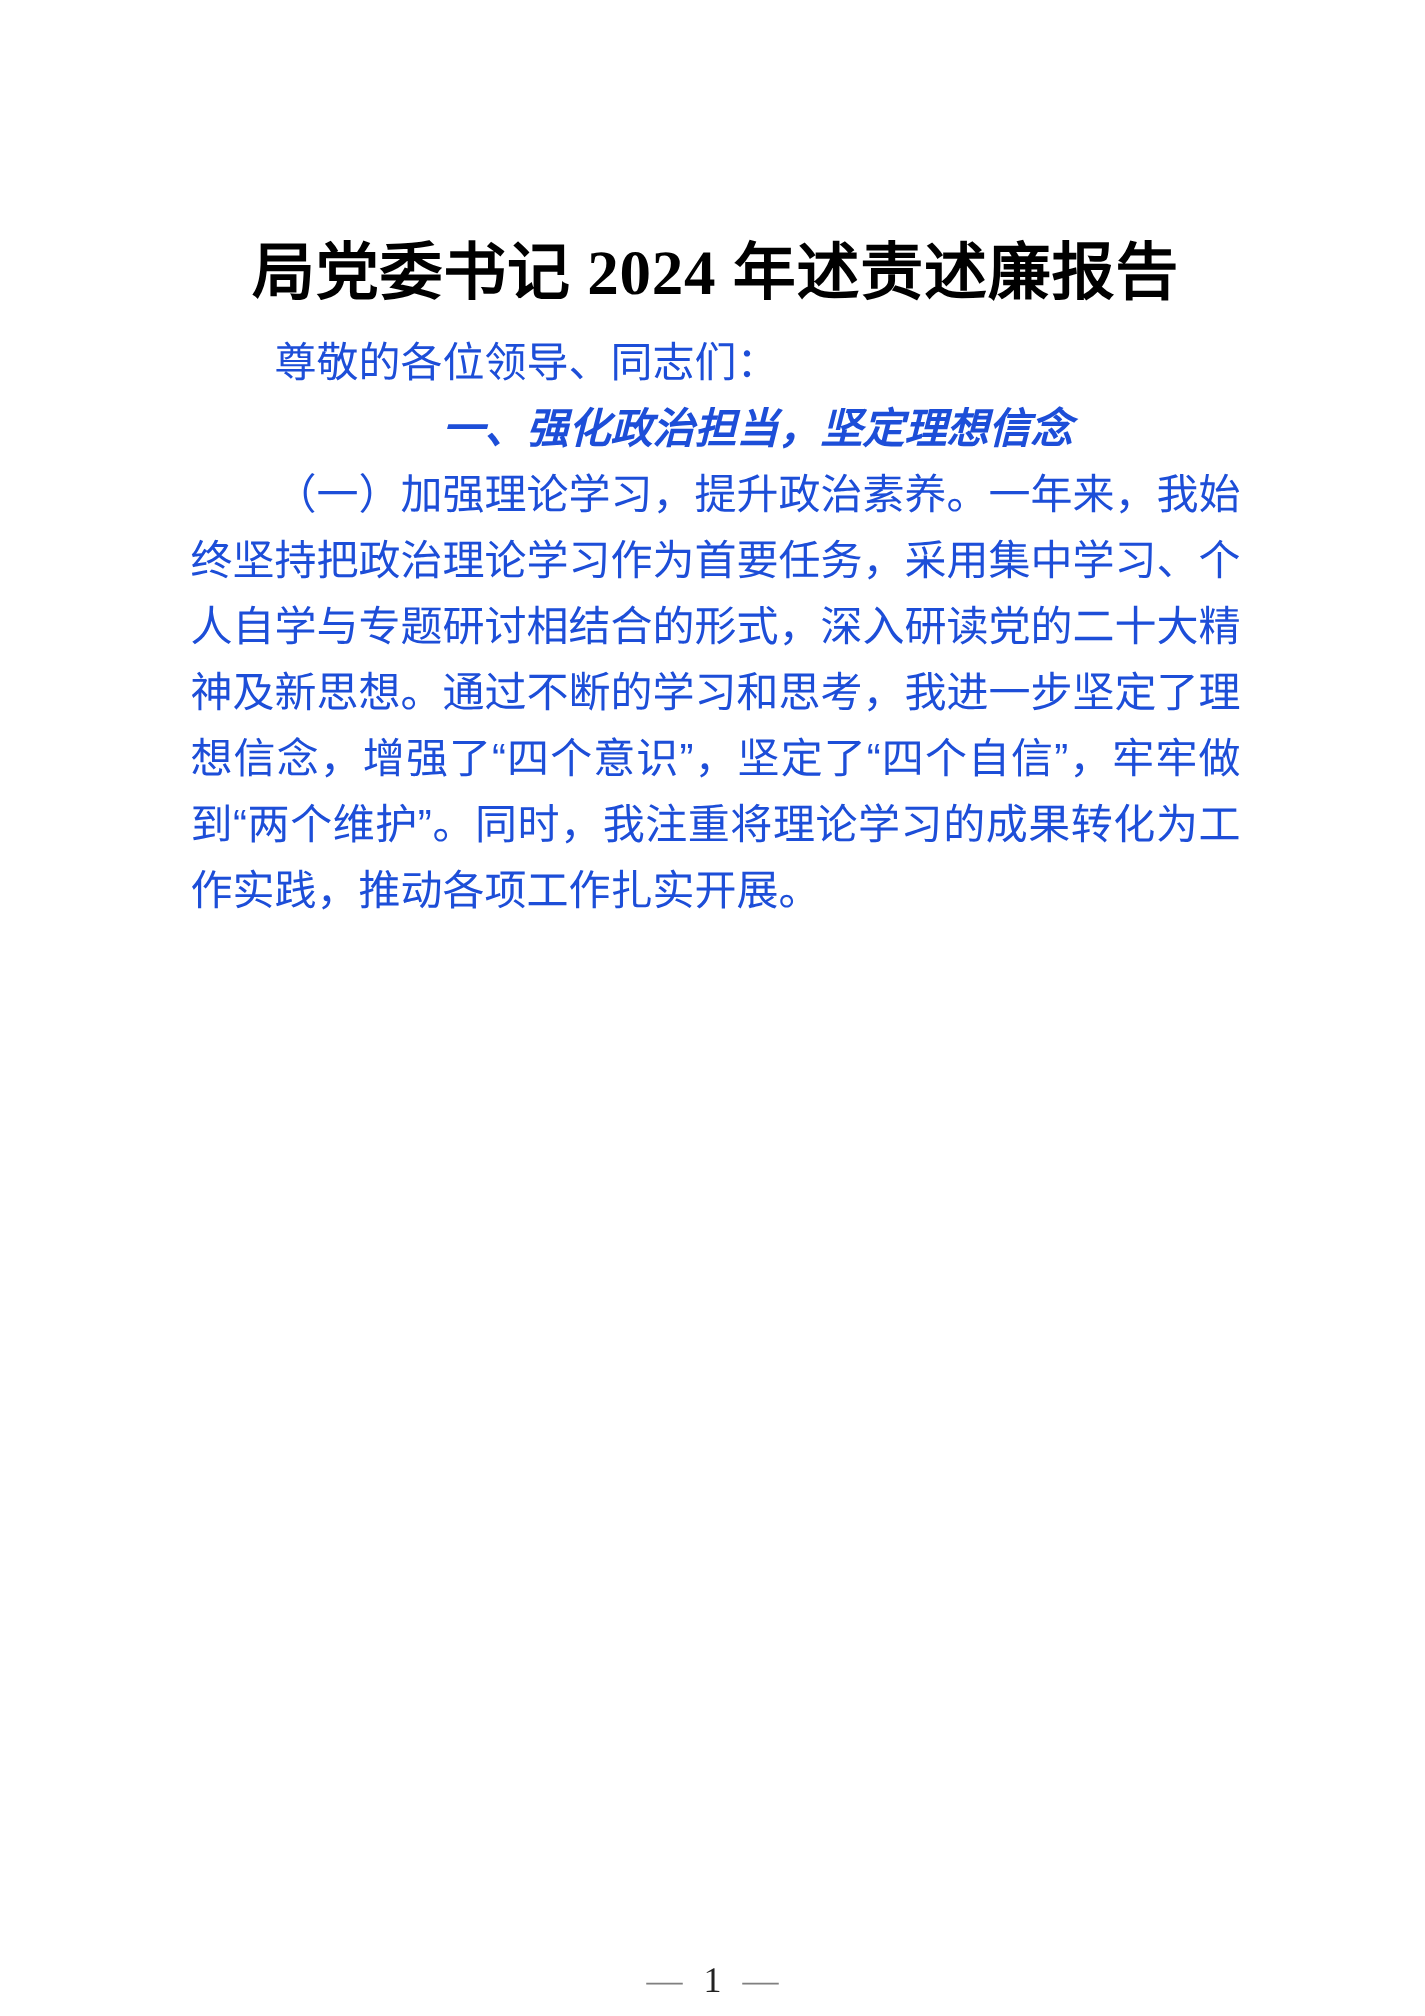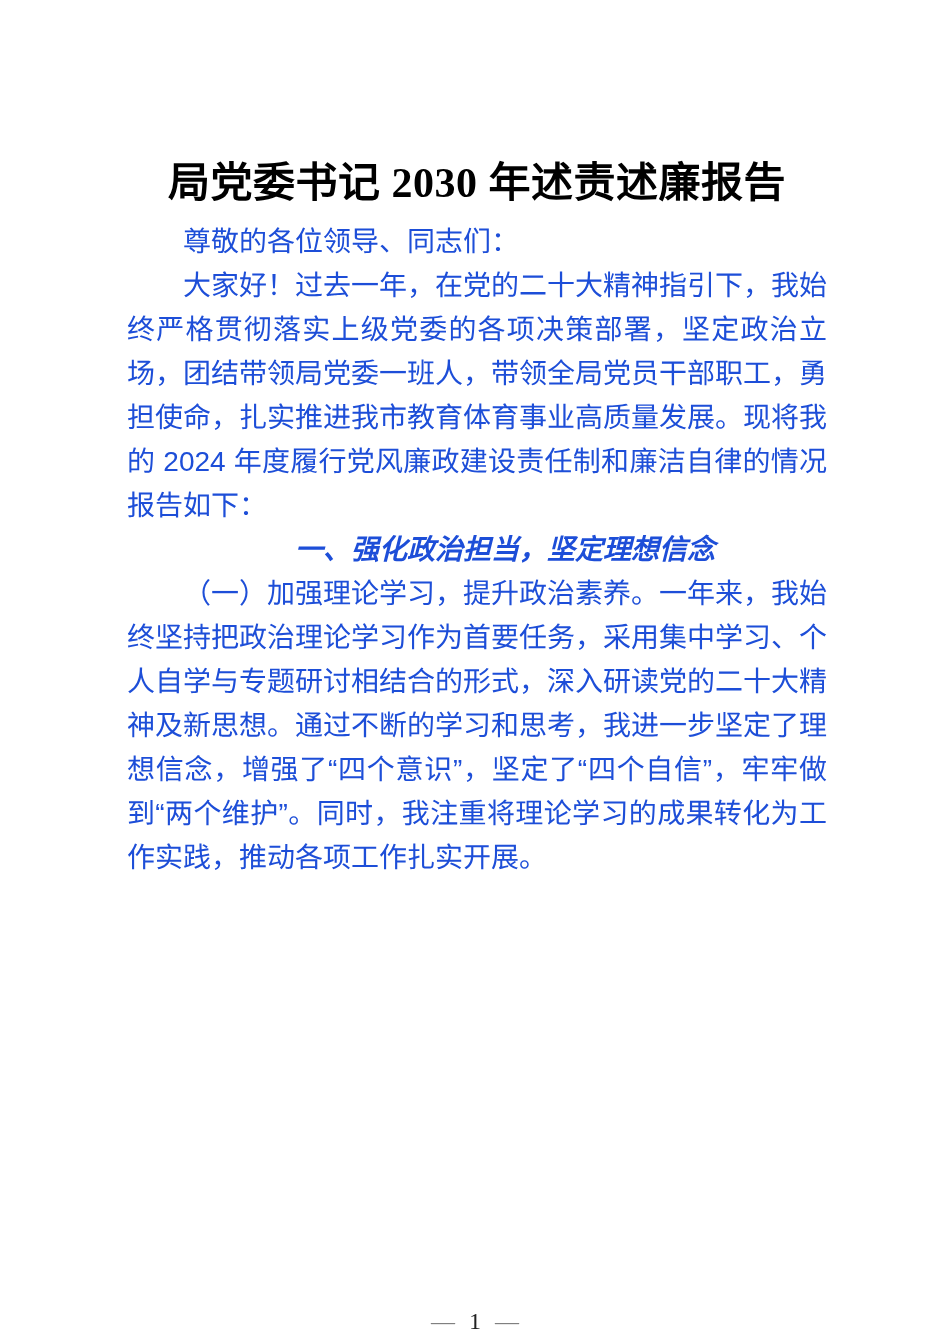--- a/index.html
+++ b/index.html
@@ -60,25 +60,24 @@
   .footer .pagenum {
     color: #222222;
     margin: 0 14px;
   }
 </style>
 </head>
 <body>
 
 <div class="page">
   <div class="content">
-    <h1 class="doc-title">局党委书记 2030 年述责述廉报告</h1>
+    <h1 class="doc-title">局党委书记 2024 年述责述廉报告</h1>
 
     <p class="para">尊敬的各位领导、同志们：</p>
 
-    <p class="para">大家好！过去一年，在党的二十大精神指引下，我始终严格贯彻落实上级党委的各项决策部署，坚定政治立场，团结带领局党委一班人，带领全局党员干部职工，勇担使命，扎实推进我市教育体育事业高质量发展。现将我的 2024 年度履行党风廉政建设责任制和廉洁自律的情况报告如下：</p>
 
     <p class="para heading">一、强化政治担当，坚定理想信念</p>
 
     <p class="para">（一）加强理论学习，提升政治素养。一年来，我始终坚持把政治理论学习作为首要任务，采用集中学习、个人自学与专题研讨相结合的形式，深入研读党的二十大精神及新思想。通过不断的学习和思考，我进一步坚定了理想信念，增强了“四个意识”，坚定了“四个自信”，牢牢做到“两个维护”。同时，我注重将理论学习的成果转化为工作实践，推动各项工作扎实开展。</p>
 
 
   </div>
 
   <div class="footer">
     <span class="dash">—</span><span class="pagenum">1</span><span class="dash">—</span>

